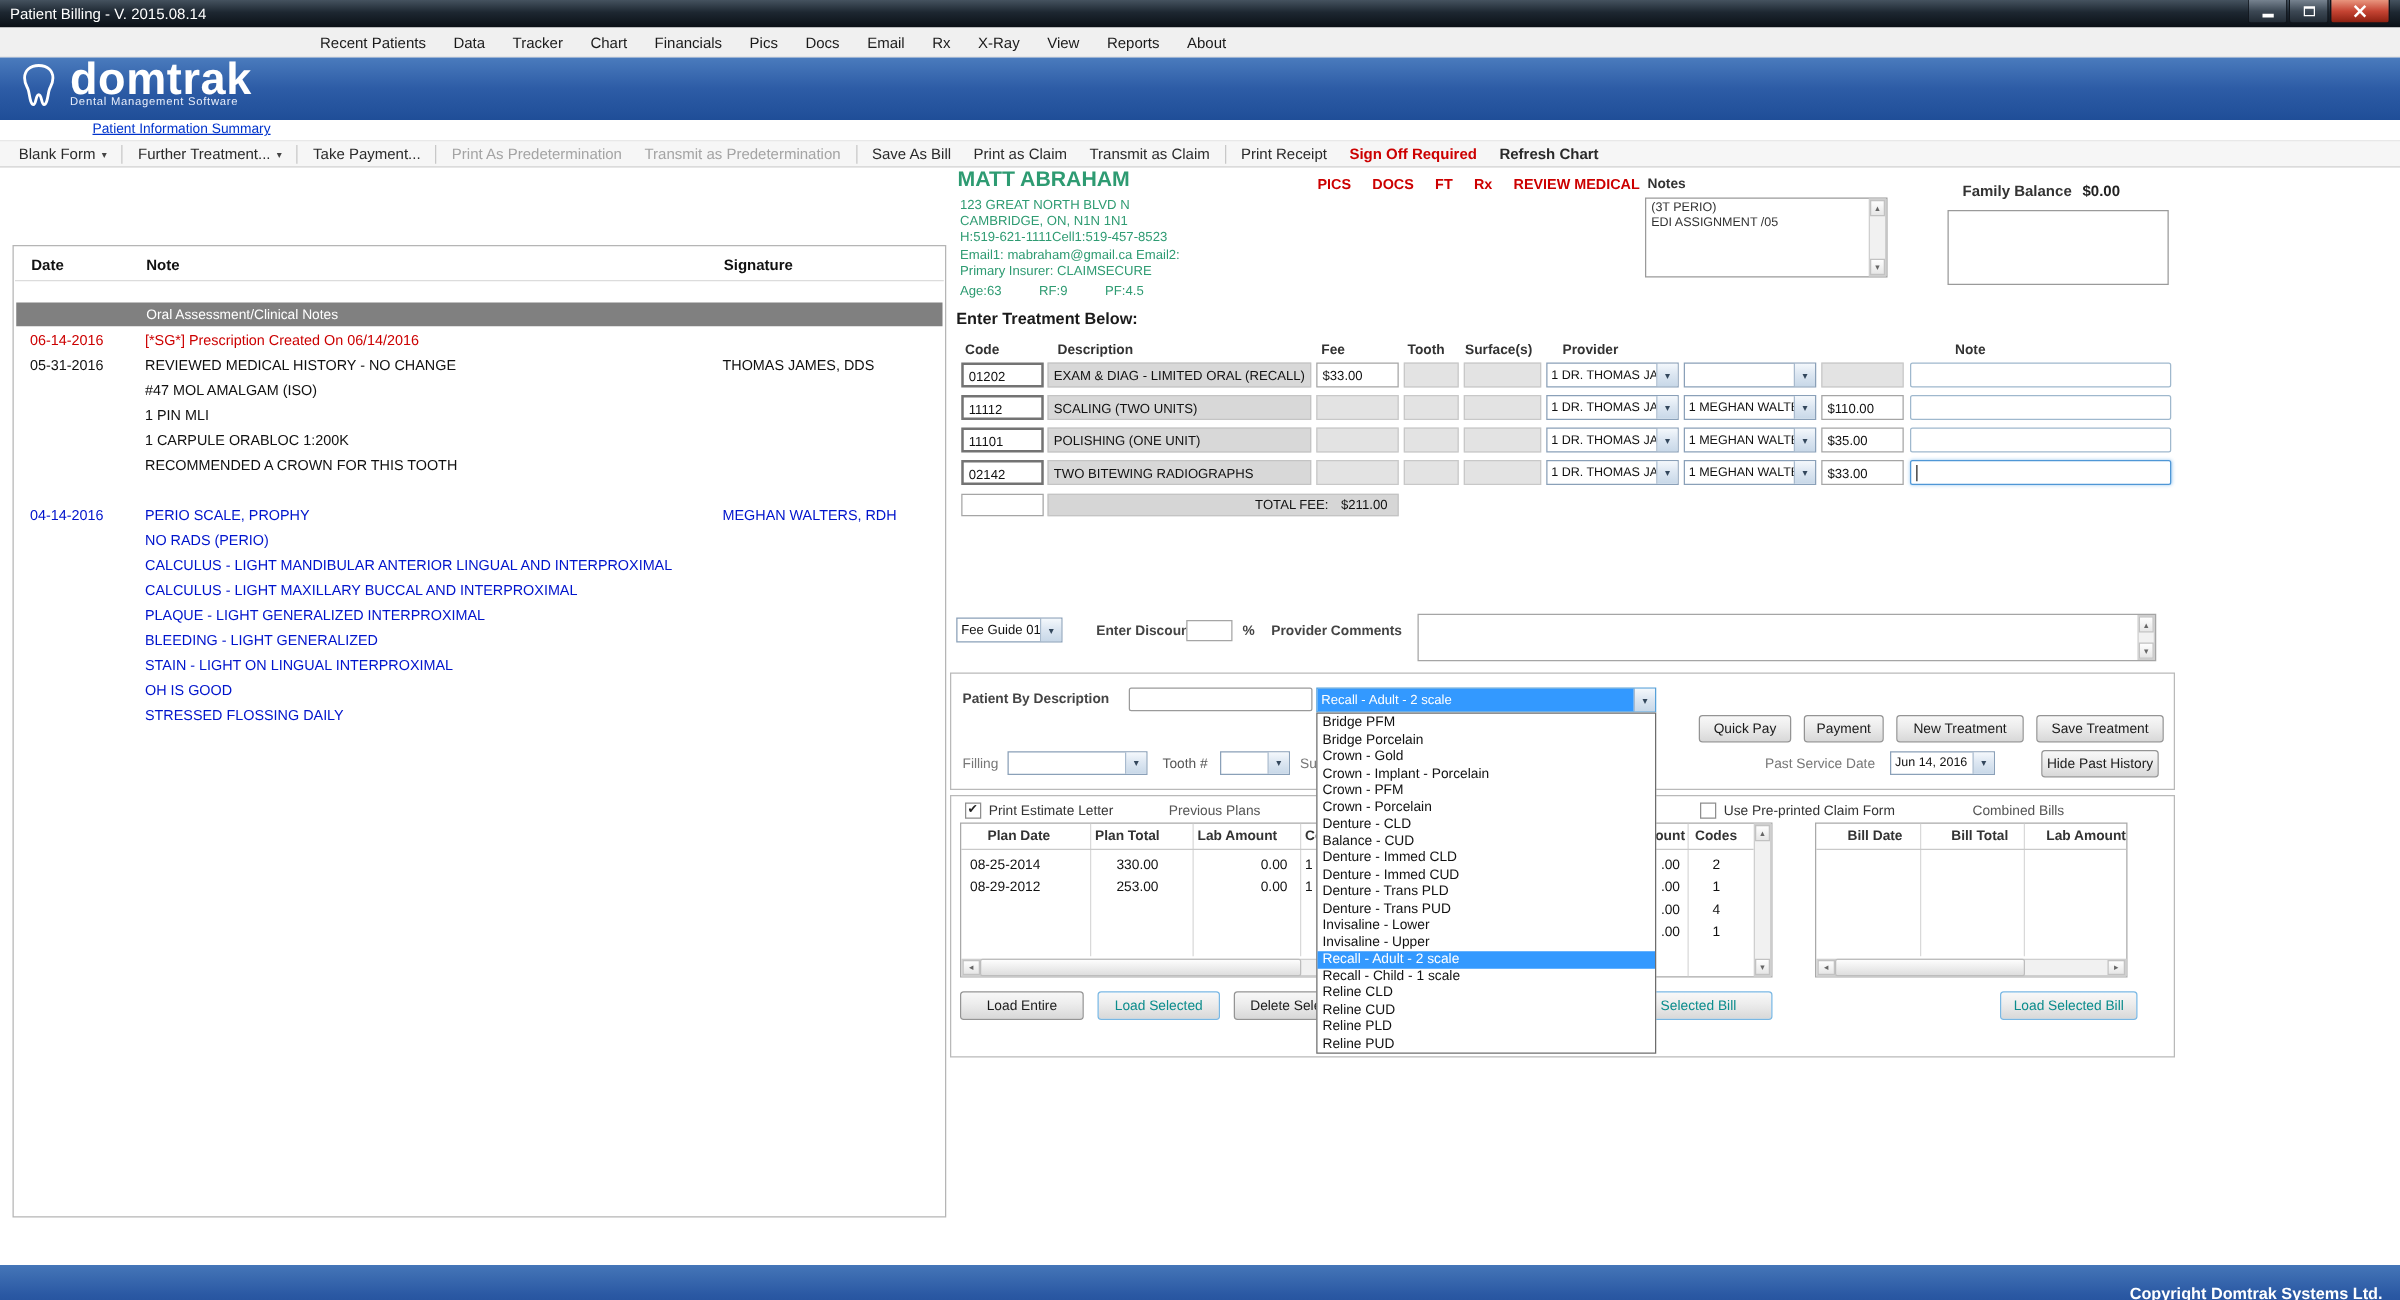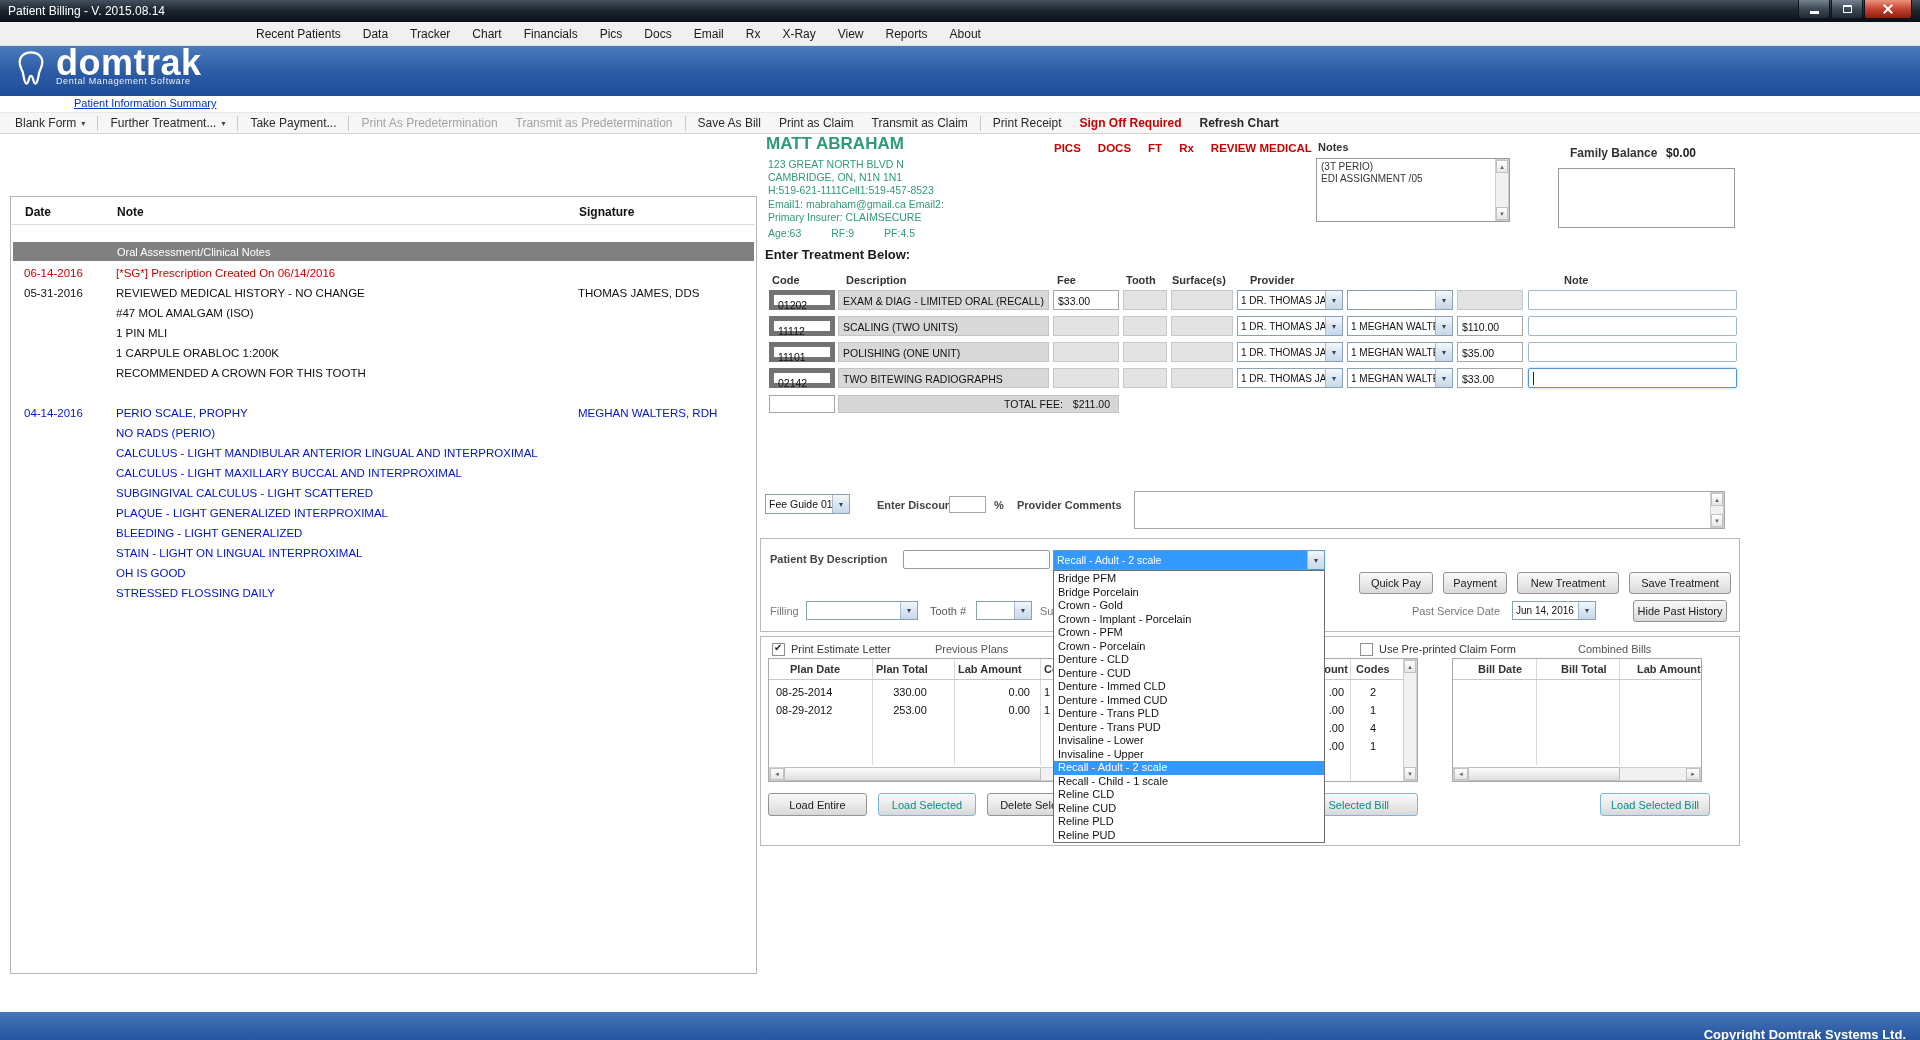--- a/index.html
+++ b/index.html
@@ -90,21 +90,21 @@
   .qlink{font-size:11.5px;font-weight:bold;color:#cc0000;white-space:nowrap}
   #notes-box{position:absolute;left:1316px;top:158px;width:194px;height:64px;background:#fff;border:1px solid #9a9a9a;box-sizing:border-box;font-size:10px;color:#333}
   #notes-box .nb-lines{position:absolute;left:4px;top:2px;right:16px;line-height:12px}
   #fb-box{position:absolute;left:1558px;top:168px;width:177px;height:60px;background:#fff;border:1px solid #9a9a9a;box-sizing:border-box}
 
   
   .th{position:absolute;top:274px;font-size:11px;font-weight:bold;color:#333}
   #trt-rows{position:absolute;left:0;top:290px;width:1920px}
   .trow{position:relative;height:20px;margin-bottom:6px}
   .trow>*{position:absolute;top:0;height:20px;box-sizing:border-box}
-  .t-code{left:769px;width:66px;background:#fff;border:5px solid #737373;font-size:10.5px;padding:4px 0 0 4px}
+  .t-code{left:769px;width:66px;background:#fff;border:2px solid #737373;font-size:10.5px;padding:4px 0 0 4px}
   .t-desc{left:838px;width:211px;background:#d8d8d8;border:1px solid #c4c4c4;font-size:10.5px;padding:4px 0 0 4px;white-space:nowrap;overflow:hidden}
   .t-fee{left:1053px;width:66px;background:#fff;border:1px solid #a5a5a5;font-size:10.5px;padding:4px 0 0 4px}
   .t-fee:empty,.t-amt:empty{background:#e3e3e3;border-color:#c8c8c8}
   .t-tooth{left:1123px;width:44px;background:#e3e3e3;border:1px solid #c8c8c8}
   .t-surf{left:1171px;width:62px;background:#e3e3e3;border:1px solid #c8c8c8}
   .t-p1{left:1237px;width:106px;top:0}
   .t-p2{left:1347px;width:106px;top:0}
   .t-p1 .combo-txt,.t-p2 .combo-txt{font-size:10px;padding-top:4px}
   .t-amt{left:1457px;width:66px;background:#fff;border:1px solid #a5a5a5;font-size:10.5px;padding:4px 0 0 4px}
   .t-note{left:1528px;width:209px;background:#fff;border:1px solid #9fb8cd;border-radius:2px}
@@ -276,25 +276,20 @@
       <span class="nr-note">CALCULUS - LIGHT MANDIBULAR ANTERIOR LINGUAL AND INTERPROXIMAL</span>
       <span class="nr-sig"></span>
     </div>
       <div class="note-row blue">
       <span class="nr-date"></span>
       <span class="nr-note">CALCULUS - LIGHT MAXILLARY BUCCAL AND INTERPROXIMAL</span>
       <span class="nr-sig"></span>
     </div>
       <div class="note-row blue">
       <span class="nr-date"></span>
-      <span class="nr-note">SUBGINGIVAL CALCULUS - LIGHT SCATTERED</span>
-      <span class="nr-sig"></span>
-    </div>
-      <div class="note-row blue">
-      <span class="nr-date"></span>
       <span class="nr-note">PLAQUE - LIGHT GENERALIZED INTERPROXIMAL</span>
       <span class="nr-sig"></span>
     </div>
       <div class="note-row blue">
       <span class="nr-date"></span>
       <span class="nr-note">BLEEDING - LIGHT GENERALIZED</span>
       <span class="nr-sig"></span>
     </div>
       <div class="note-row blue">
       <span class="nr-date"></span>
@@ -575,21 +570,21 @@
 
   <div id="ddlist">
 
   <div class="dd-item">Bridge PFM</div>
       <div class="dd-item">Bridge Porcelain</div>
       <div class="dd-item">Crown - Gold</div>
       <div class="dd-item">Crown - Implant - Porcelain</div>
       <div class="dd-item">Crown - PFM</div>
       <div class="dd-item">Crown - Porcelain</div>
       <div class="dd-item">Denture - CLD</div>
-      <div class="dd-item">Denture - CUD</div>
+      <div class="dd-item">Balance - CUD</div>
       <div class="dd-item">Denture - Immed CLD</div>
       <div class="dd-item">Denture - Immed CUD</div>
       <div class="dd-item">Denture - Trans PLD</div>
       <div class="dd-item">Denture - Trans PUD</div>
       <div class="dd-item">Invisaline - Lower</div>
       <div class="dd-item">Invisaline - Upper</div>
       <div class="dd-item selected">Recall - Adult - 2 scale</div>
       <div class="dd-item">Recall - Child - 1 scale</div>
       <div class="dd-item">Reline CLD</div>
       <div class="dd-item">Reline CUD</div>

